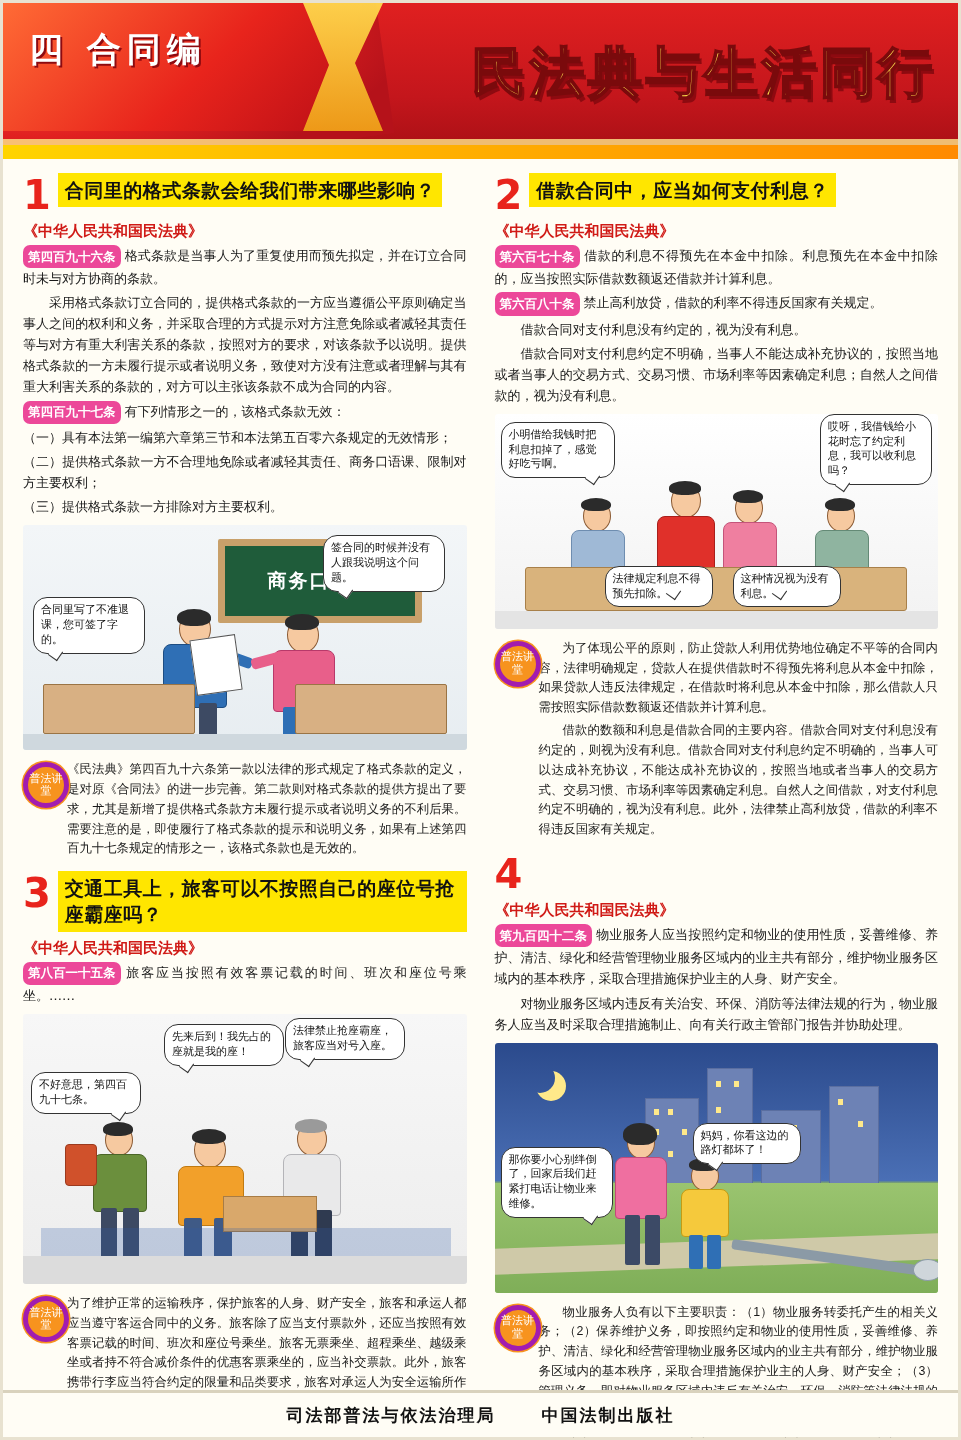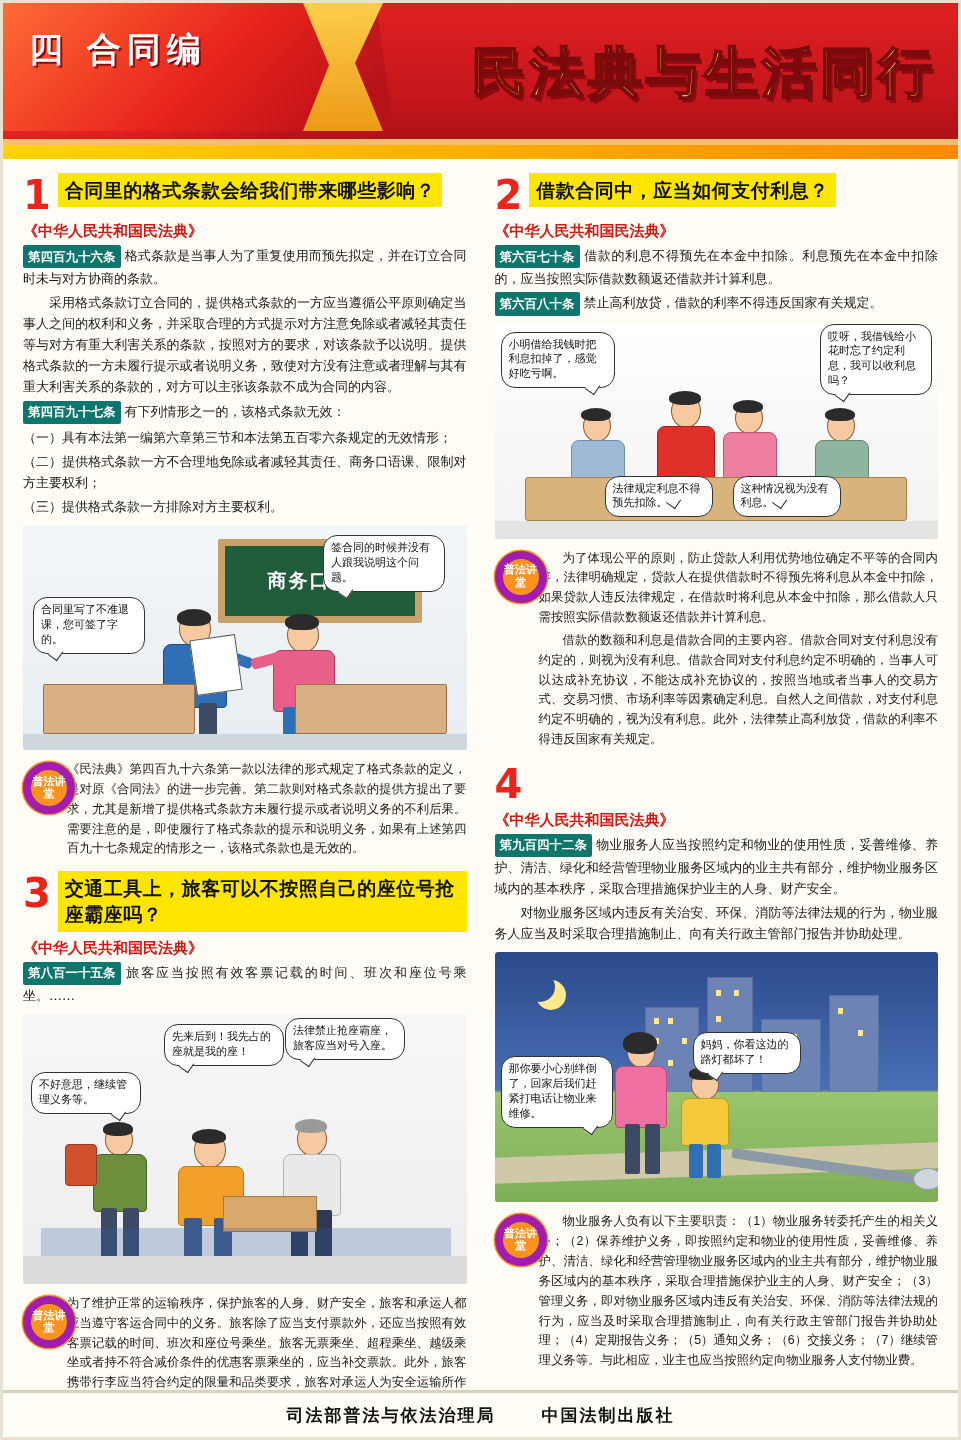--- a/index.html
+++ b/index.html
@@ -79,22 +79,22 @@
   .qtitle{
     background:#ffe600;padding:4px 7px;font-size:19px;font-weight:bold;
     line-height:1.38;color:#111;letter-spacing:.5px;
     font-family:"DejaVu Sans","Liberation Sans",sans-serif;
   }
   .lawsrc{
     color:#d01a16;font-size:15px;font-weight:bold;margin:7px 0 4px 0;
     font-family:"DejaVu Sans","Liberation Sans",sans-serif;
   }
   .article{
-    display:inline-block;background:#0f766e;color:#fff;font-size:12.5px;
-    font-weight:bold;padding:1.5px 5px;border-radius:2px;margin-right:4px;
+    display:inline-block;background:#ec4899;color:#fff;font-size:12.5px;
+    font-weight:bold;padding:1.5px 5px;border-radius:7px;margin-right:4px;
     vertical-align:middle;
     font-family:"DejaVu Sans","Liberation Sans",sans-serif;
   }
   p.body{
     font-size:13px;line-height:1.62;margin:3px 0;text-align:justify;
     color:#1a1a1a;
     font-family:"DejaVu Sans","Liberation Sans",sans-serif;
   }
   p.indent{text-indent:26px;}
   
@@ -138,23 +138,23 @@
   .fig{position:absolute;}
   .head{border-radius:50%;background:#f6c9a0;border:1.4px solid #8a5a34;}
   .hair{position:absolute;border-radius:50% 50% 40% 40%;background:#2b2b2b;}
   .torso{border-radius:8px 8px 4px 4px;}
   .leg{background:#3d4a63;border-radius:2px;}
   .arm{border-radius:4px;}
   
   .noteblock{position:relative;margin-top:10px;padding-left:44px;}
   .pufa{
     position:absolute;left:0;top:2px;width:36px;height:36px;border-radius:50%;
-    background:#f7931e;color:#fff;font-size:11px;font-weight:bold;line-height:1.12;
+    background:#f7931e;color:#fff;font-size:11px;font-weight:normal;line-height:1.12;
     display:flex;align-items:center;justify-content:center;text-align:center;
-    border:8px solid #a21caf;box-shadow:0 0 0 1.5px #f7931e;
+    border:5px solid #a21caf;box-shadow:0 0 0 1.5px #f7931e;
     font-family:"DejaVu Sans","Liberation Sans",sans-serif;
   }
   .noteblock p{font-size:12.4px;line-height:1.6;margin:0 0 3px 0;text-align:justify;}
   
   .footer{
     position:absolute;left:0;bottom:0;width:100%;height:44px;
     display:flex;align-items:center;justify-content:center;gap:46px;
     border-top:3px solid #d9d2bd;background:#fffdf5;
     font-size:17px;font-weight:bold;color:#111;letter-spacing:2px;
     font-family:"DejaVu Sans","Liberation Sans",sans-serif;
@@ -232,21 +232,21 @@
         <div class="qhead">
           <div class="qnum">3</div>
           <div class="qtitle">交通工具上，旅客可以不按照自己的座位号抢座霸座吗？</div>
         </div>
         <div class="lawsrc">《中华人民共和国民法典》</div>
         <p class="body">
           <span class="article">第八百一十五条</span><span>旅客应当按照有效客票记载的时间、班次和座位号乘坐。……</span>
         </p>
 
         <div class="illus bus">
-          <div class="bubble b-dr" style="left:8px;top:58px;width:94px;">不好意思，继续管理义务等。</div>
+          <div class="bubble b-dr" style="left:8px;top:58px;width:94px;">不好意思，第四百九十七条。</div>
           <div class="bubble b-dl" style="left:116px;top:10px;width:104px;margin-left:25px;">先来后到！我先占的座就是我的座！</div>
           <div class="bubble b-dl" style="left:262px;top:4px;width:104px;">法律禁止抢座霸座，旅客应当对号入座。</div>
 
           <div class="fig" style="left:70px;top:110px;">
             <div class="head" style="width:26px;height:30px;margin-left:12px;"></div>
             <div class="hair" style="left:10px;top:-2px;width:30px;height:14px;"></div>
             <div class="torso" style="width:52px;height:56px;background:#6b8f3d;border:1.4px solid #4a6528;margin-top:-2px;"></div>
             <div class="leg" style="position:absolute;left:8px;top:84px;width:16px;height:52px;"></div>
             <div class="leg" style="position:absolute;left:30px;top:84px;width:16px;height:52px;"></div>
             <div style="position:absolute;left:-28px;top:20px;width:30px;height:40px;background:#d0512b;border:1.4px solid #9b3a1e;border-radius:4px;"></div>
@@ -284,20 +284,22 @@
           <div class="qnum">2</div>
           <div class="qtitle">借款合同中，应当如何支付利息？</div>
         </div>
         <div class="lawsrc">《中华人民共和国民法典》</div>
         <p class="body">
           <span class="article">第六百七十条</span><span>借款的利息不得预先在本金中扣除。利息预先在本金中扣除的，应当按照实际借款数额返还借款并计算利息。</span>
         </p>
         <p class="body">
           <span class="article">第六百八十条</span><span>禁止高利放贷，借款的利率不得违反国家有关规定。</span>
         </p>
+        <p class="body indent">借款合同对支付利息没有约定的，视为没有利息。</p>
+        <p class="body indent">借款合同对支付利息约定不明确，当事人不能达成补充协议的，按照当地或者当事人的交易方式、交易习惯、市场利率等因素确定利息；自然人之间借款的，视为没有利息。</p>
 
         <div class="illus loan">
           <div class="bubble b-dr" style="left:6px;top:8px;width:98px;">小明借给我钱时把利息扣掉了，感觉好吃亏啊。</div>
           <div class="bubble b-dl" style="right:6px;top:0px;width:96px;">哎呀，我借钱给小花时忘了约定利息，我可以收利息吗？</div>
           <div class="bubble" style="left:110px;top:152px;width:92px;">法律规定利息不得预先扣除。</div>
           <div class="bubble" style="left:238px;top:152px;width:92px;">这种情况视为没有利息。</div>
           <div class="fig" style="left:76px;top:86px;">
             <div class="head" style="width:26px;height:30px;margin-left:12px;"></div>
             <div class="hair" style="left:10px;top:-2px;width:30px;height:13px;"></div>
             <div class="torso" style="width:52px;height:44px;background:#9fb9d6;border:1.4px solid #6e8db0;margin-top:-2px;"></div>

